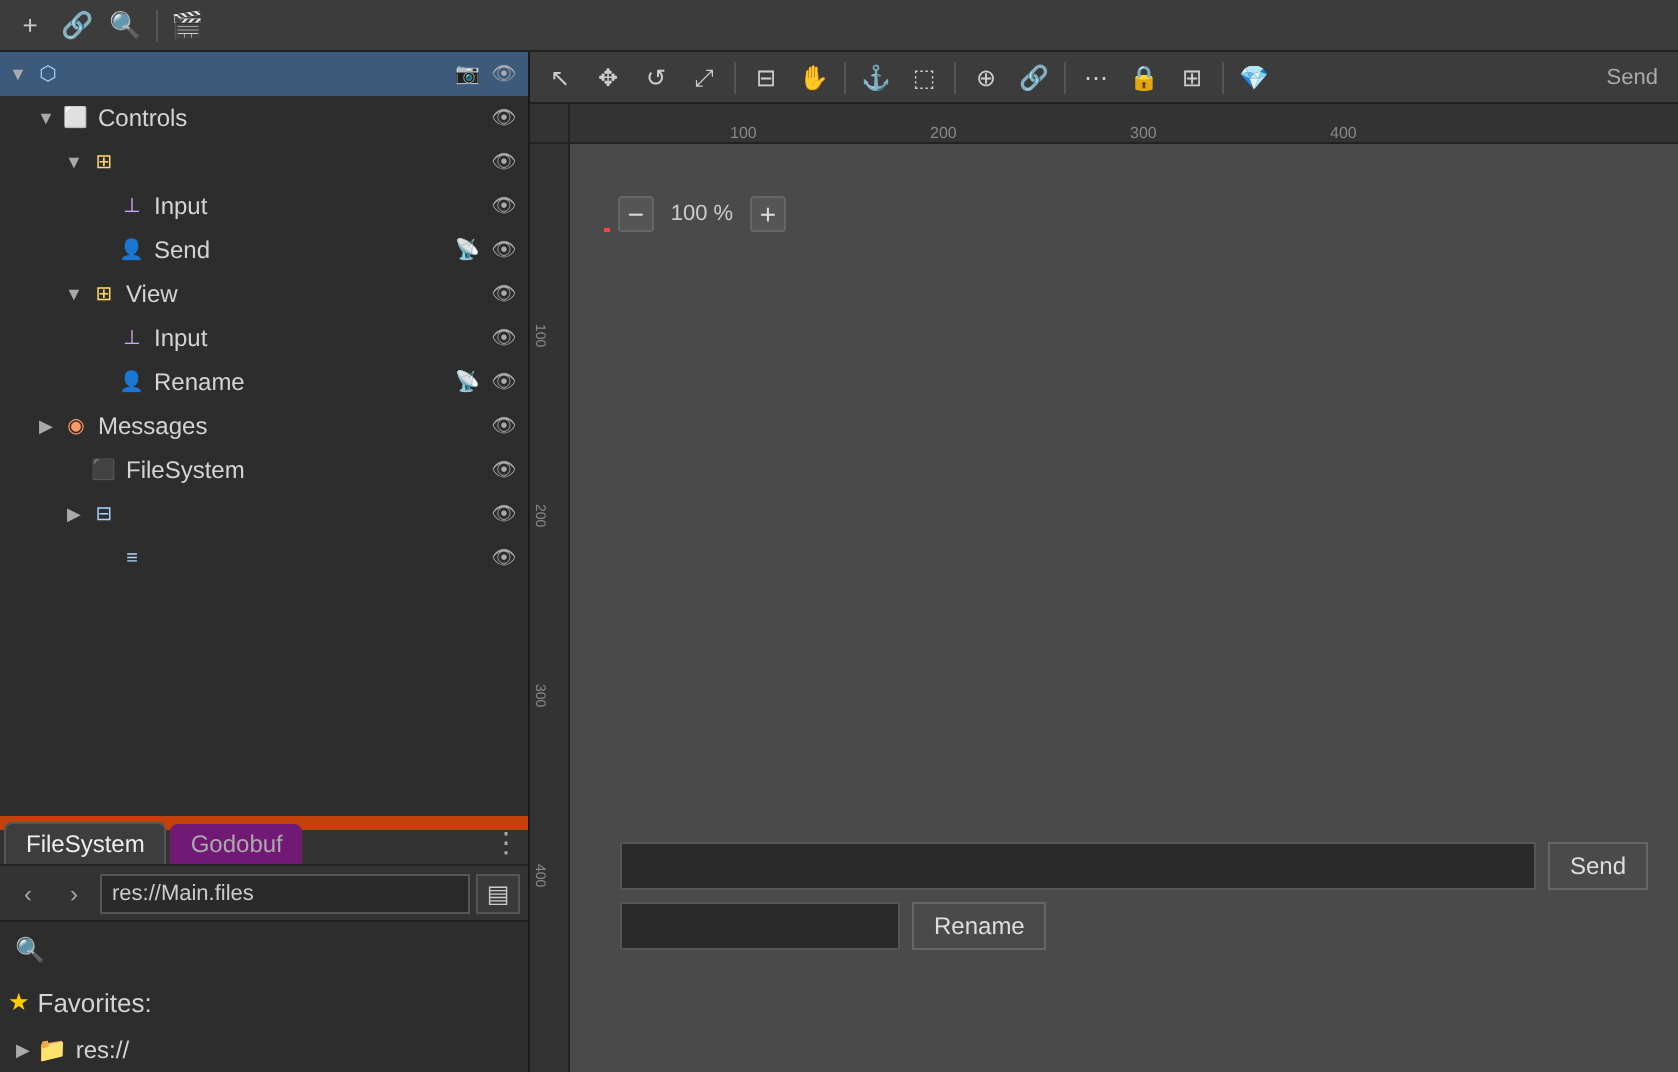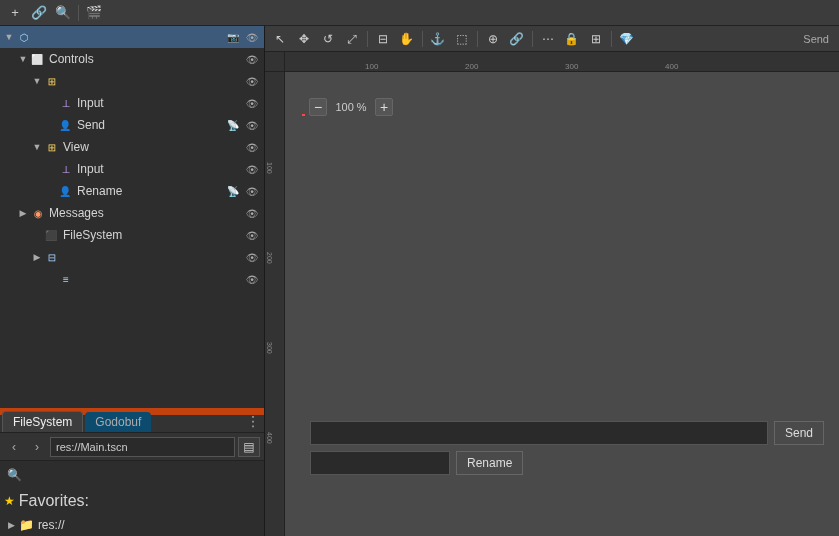--- a/index.html
+++ b/index.html
@@ -143,21 +143,21 @@
       border-top: 7px solid #c2410c;
       flex-shrink: 0;
     }
     .tab {
       padding: 3px 10px;
       font-size: 12px;
       cursor: pointer;
       color: #aaa;
       border-top-left-radius: 4px;
       border-top-right-radius: 4px;
-      background: #0c4a6e;
+      background: #701a75;
       margin-left: 2px;
     }
     .tab.active {
       background: #3d3d3d;
       color: #eee;
       border: 1px solid #555;
       border-bottom: none;
     }
     .tab-more {
       margin-left: auto;
@@ -253,21 +253,21 @@
       flex-shrink: 0;
     }
     .favorites-header {
       display: flex;
       align-items: center;
       gap: 4px;
       height: 22px;
       cursor: pointer;
     }
     .favorites-star { color: #ffcc00; font-size: 12px; }
-    .favorites-label { font-size: 16px; }
+    .favorites-label { font-size: 13px; }
 
     .res-item {
       display: flex;
       align-items: center;
       gap: 4px;
       height: 22px;
       padding-left: 8px;
       cursor: pointer;
     }
     .res-arrow { font-size: 9px; color: #aaa; }
@@ -587,21 +587,21 @@
       <div class="tab">
         <span>Godobuf</span>
       </div>
       <div class="tab-more">⋮</div>
     </div>
 
     <div class="file-browser-bar">
       <div class="nav-btn">‹</div>
       <div class="nav-btn">›</div>
       <div class="path-display">
-        <span>res://Main.tscn</span>
+        <span>res://Main.files</span>
       </div>
       <div class="folder-btn">▤</div>
     </div>
 
     <div class="search-bar">
       <div class="search-icon-btn">🔍</div>
     </div>
 
     <div class="favorites-section">
       <div class="favorites-header">

